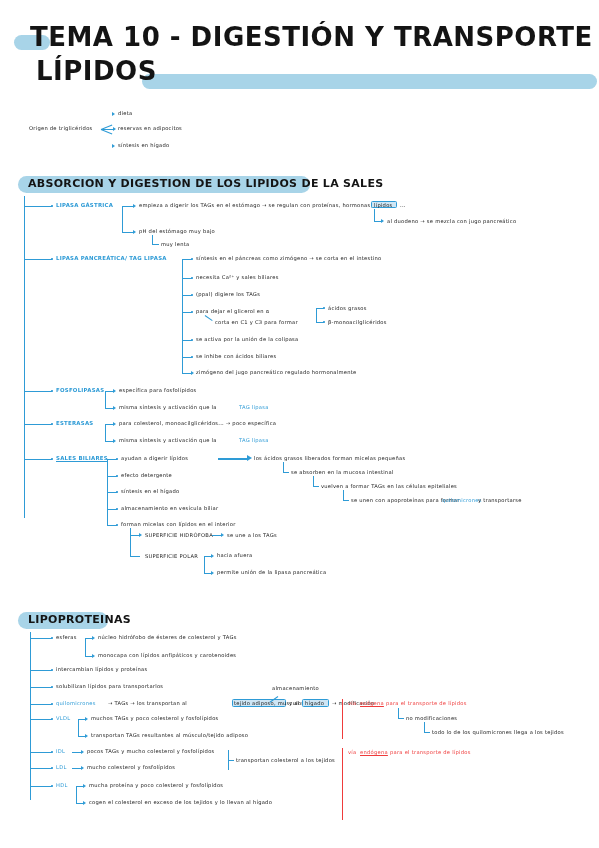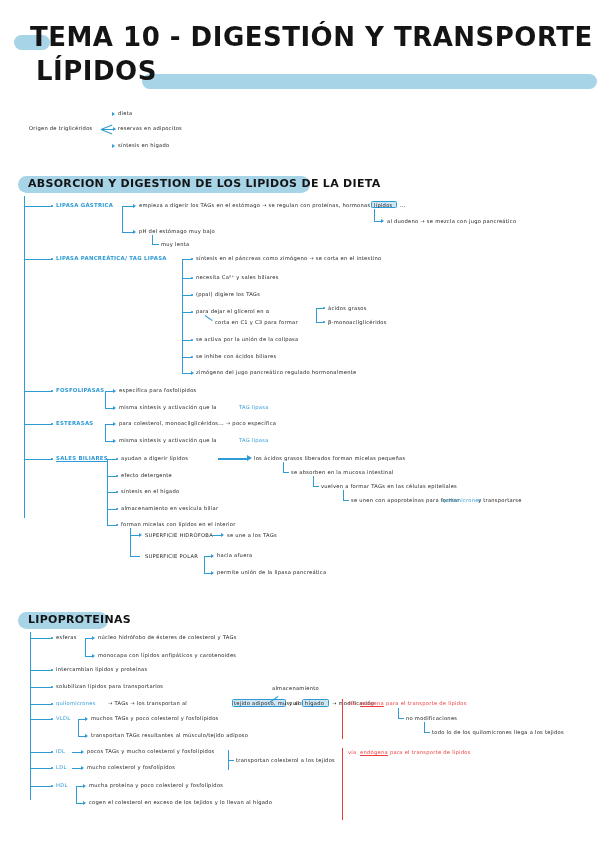--- a/index.html
+++ b/index.html
@@ -120,21 +120,21 @@
     <div class="ar" style="left:112px; top:112px;"></div>
     <div class="ar" style="left:113px; top:127px;"></div>
     <div class="ar" style="left:112px; top:144px;"></div>
     <div class="t" style="left:118px; top:111px;">dieta</div>
     <div class="t" style="left:118px; top:126px;">reservas en adipocitos</div>
     <div class="t" style="left:118px; top:143px;">síntesis en hígado</div>
   </div>
 
   <div class="sec-hdr" style="left:18px; top:176px;">
     <div class="pill" style="width:292px;"></div>
-    <div class="lbl">ABSORCION Y DIGESTION DE LOS LIPIDOS DE LA DIETA</div>
+    <div class="lbl">ABSORCION Y DIGESTION DE LOS LIPIDOS DE LA SALES</div>
   </div>
 
   <div class="ln v" style="left:24px; top:196px; height:322px;"></div>
 
   <div>
     <div class="ln h" style="left:24px; top:206px; width:28px;"></div>
     <div class="dot" style="left:51px; top:205px;"></div>
     <div class="t blue bold" style="left:56px; top:203px; font-size:5.4px;">LIPASA GÁSTRICA</div>
 
     <div class="ln v" style="left:122px; top:206px; height:26px;"></div>

